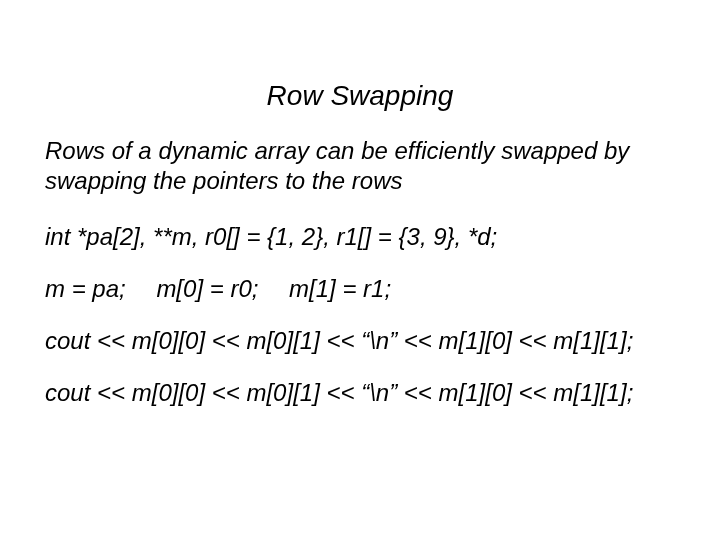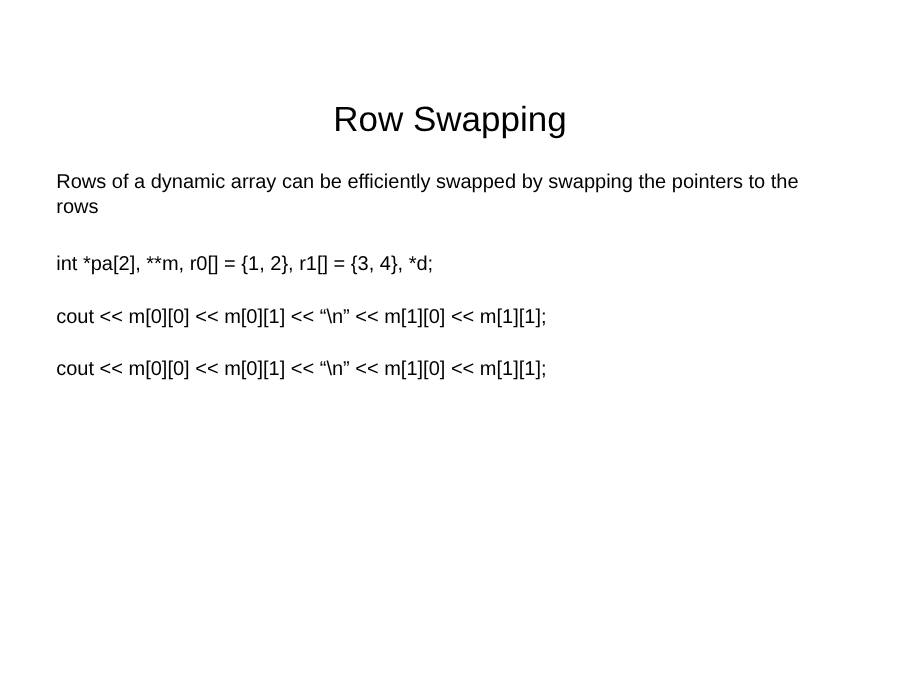--- a/index.html
+++ b/index.html
@@ -9,40 +9,42 @@
     height: 540px;
     background: #ffffff;
     font-family: Arial, Helvetica, sans-serif;
     color: #000000;
   }
   .slide {
     box-sizing: border-box;
     width: 720px;
     height: 540px;
     padding: 30px 45px 40px 45px;
+    font-style: italic;
   }
   .title {
     text-align: center;
     font-size: 28px;
     margin: 50px 0 24px 0;
     font-weight: normal;
   }
   .body p {
-    font-size: 16px;
+    font-size: 24px;
     line-height: 1.25;
     margin: 0 0 22px 0;
   }
   .body p.intro {
     margin-bottom: 26px;
   }
 </style>
 </head>
 <body>
 
 <div class="slide">
   <h1 class="title">Row Swapping</h1>
   <div class="body">
     <p class="intro">Rows of a dynamic array can be efficiently swapped by swapping the pointers to the rows</p>
-    <p>int *pa[2], **m, r0[] = {1, 2}, r1[] = {3, 4}, *d;</p>
+    <p>int *pa[2], **m, r0[] = {1, 2}, r1[] = {3, 9}, *d;</p>
+    <p>m = pa;  m[0] = r0;  m[1] = r1;</p>
     <p>cout &lt;&lt; m[0][0] &lt;&lt; m[0][1] &lt;&lt; “\n” &lt;&lt; m[1][0] &lt;&lt; m[1][1];</p>
     <p>cout &lt;&lt; m[0][0] &lt;&lt; m[0][1] &lt;&lt; “\n” &lt;&lt; m[1][0] &lt;&lt; m[1][1];</p>
   </div>
 </div>
 
 </body></html>

